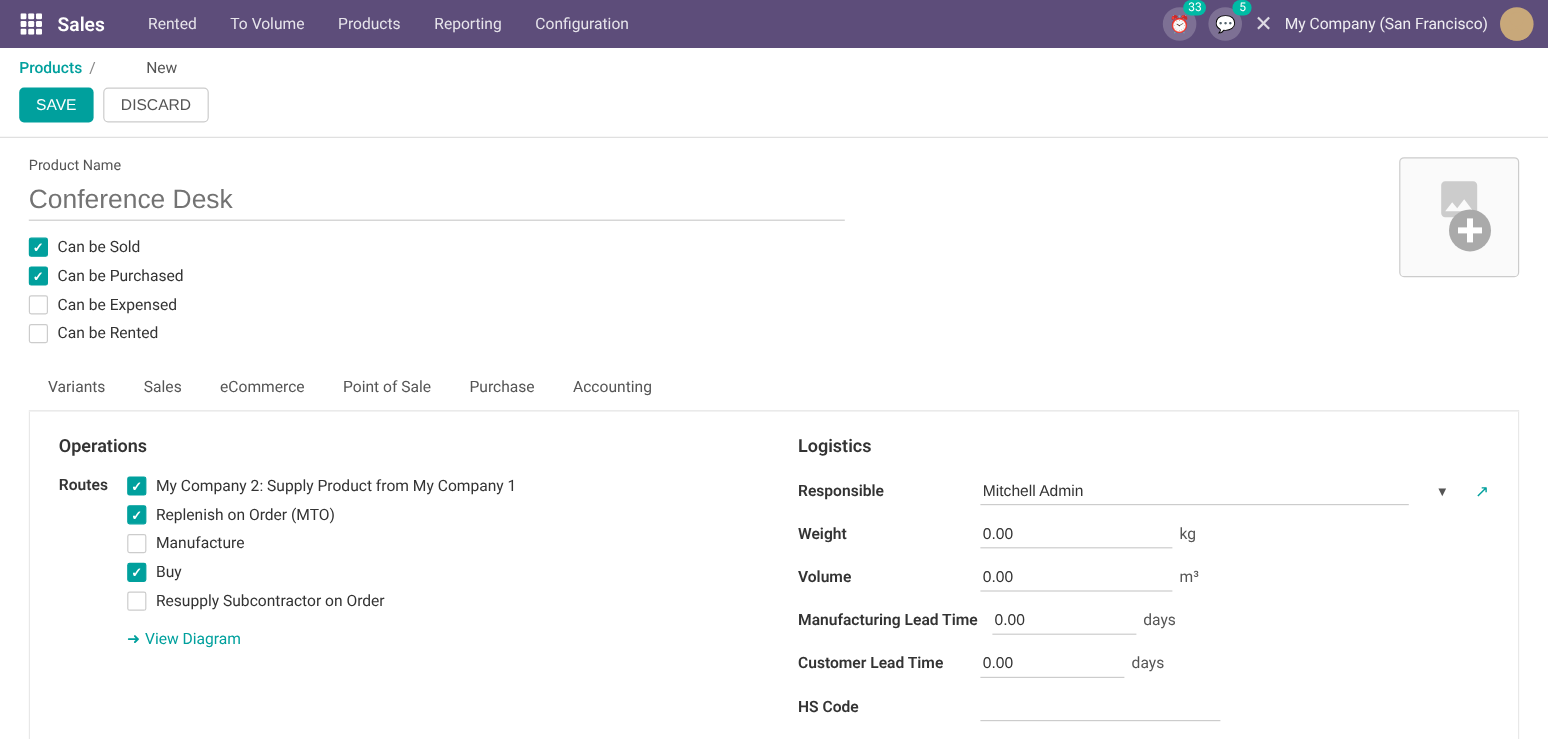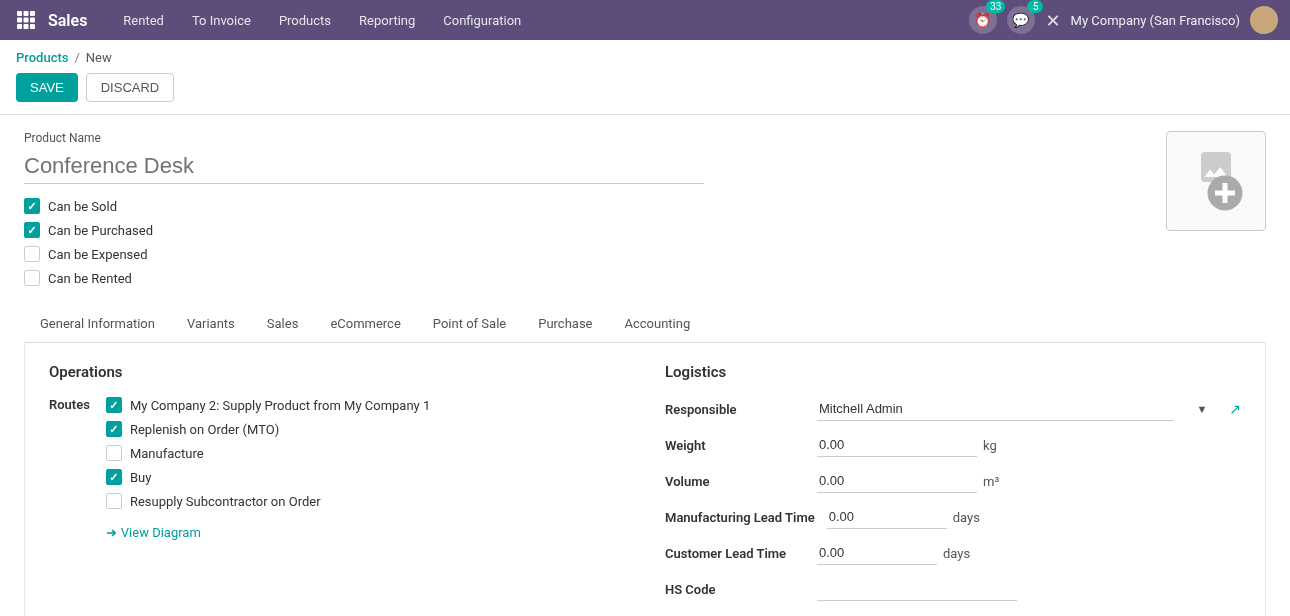--- a/index.html
+++ b/index.html
@@ -52,21 +52,21 @@
       display: flex; align-items: center; justify-content: center; overflow: hidden;
       cursor: pointer;
     }
 
     
     .breadcrumb-bar {
       background: white; padding: 10px 16px 0; display: flex; align-items: center; gap: 6px;
     }
     .breadcrumb-link { color: #00a09d; cursor: pointer; font-size: 13px; font-weight: 500; }
     .breadcrumb-sep { color: #888; }
-    .breadcrumb-current { color: #555; font-size: 13px; }
+    .breadcrumb-current { color: #555; font-size: 13px; margin-left: 36px; }
 
     
     .action-bar {
       background: white; padding: 8px 16px 12px; display: flex; gap: 8px;
     }
     .btn-save {
       background: #00a09d; color: white; border: none; padding: 6px 14px;
       border-radius: 4px; cursor: pointer; font-size: 13px; font-weight: 500;
     }
     .btn-discard {
@@ -167,21 +167,21 @@
         <rect x="6.5" y="6.5" width="5" height="5" rx="1"></rect>
         <rect x="13" y="6.5" width="5" height="5" rx="1"></rect>
         <rect x="0" y="13" width="5" height="5" rx="1"></rect>
         <rect x="6.5" y="13" width="5" height="5" rx="1"></rect>
         <rect x="13" y="13" width="5" height="5" rx="1"></rect>
       </svg>
     </div>
     <span class="app-name">Sales</span>
     <div class="nav-items">
       <span class="nav-item">Rented</span>
-      <span class="nav-item">To Invoice</span>
+      <span class="nav-item">To Volume</span>
       <span class="nav-item">Products</span>
       <span class="nav-item">Reporting</span>
       <span class="nav-item">Configuration</span>
     </div>
     <div class="nav-right">
       <div class="badge-btn">
         <div class="icon-circle">⏰</div>
         <span class="badge">33</span>
       </div>
       <div class="badge-btn">
@@ -251,21 +251,20 @@
             <svg viewBox="0 0 16 16" width="20" height="20">
               <circle cx="8" cy="8" r="7" fill="#aaa"></circle>
               <rect x="7" y="4" width="2" height="8" fill="white"></rect>
               <rect x="4" y="7" width="8" height="2" fill="white"></rect>
             </svg>
           </div>
         </div>
       </div>
 
       <div class="tabs-bar">
-        <div class="tab">General Information</div>
         <div class="tab">Variants</div>
         <div class="tab">Sales</div>
         <div class="tab">eCommerce</div>
         <div class="tab">Point of Sale</div>
         <div class="tab">Purchase</div>
         <div class="tab">Accounting</div>
       </div>
 
       <div class="tab-content">
         <div class="two-col">

